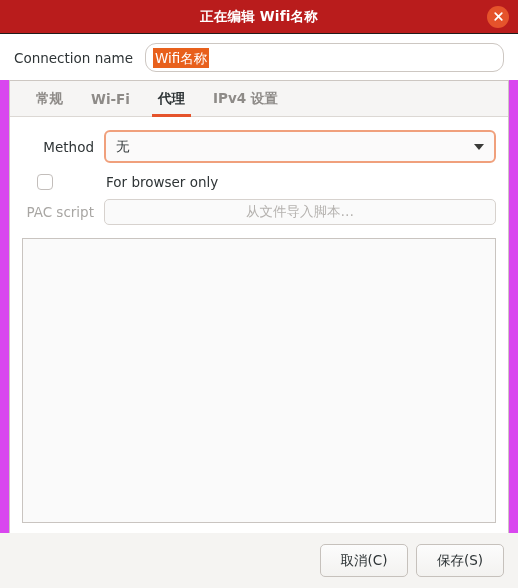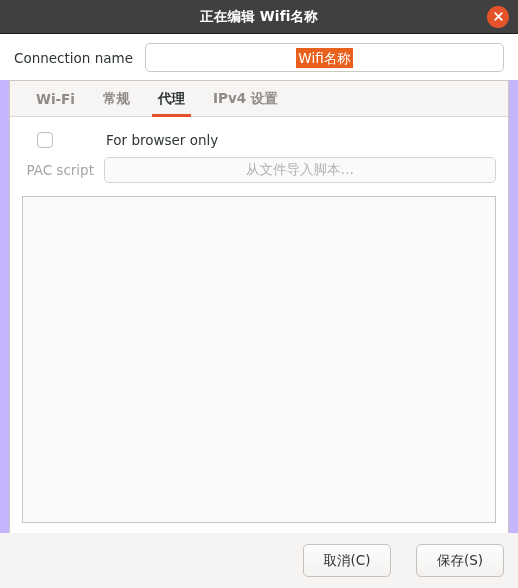--- a/index.html
+++ b/index.html
@@ -21,21 +21,21 @@
     background: #f6f5f4;
     display: flex;
     flex-direction: column;
   }
 
   
   .titlebar {
     position: relative;
     height: 33px;
     min-height: 33px;
-    background: #404040;
+    background: #b91c1c;
     border-bottom: 1px solid #1f1d1c;
     display: flex;
     align-items: center;
     justify-content: center;
     text-align: right;
   }
   .titlebar-title {
     color: #ffffff;
     font-size: 13.5px;
     font-weight: bold;
@@ -56,21 +56,21 @@
     display: flex;
     align-items: center;
     justify-content: center;
     cursor: pointer;
   }
   .close-btn svg { display: block; }
 
   
   .dialog-body {
     flex: 1;
-    background: #c4b5fd;
+    background: #d946ef;
     display: flex;
     flex-direction: column;
     overflow: hidden;
   }
 
   
   .conn-row {
     display: flex;
     align-items: center;
     padding: 9px 14px 8px 14px;
@@ -79,29 +79,28 @@
   .conn-label {
     font-size: 13.5px;
     color: #2e3436;
     margin-right: 12px;
     white-space: nowrap;
   }
   .conn-input {
     flex: 1;
     height: 29px;
     border: 1px solid #cdc7c2;
-    border-radius: 5px;
+    border-radius: 11px;
     background: #ffffff;
     display: flex;
     align-items: center;
     padding: 0 7px;
     box-sizing: border-box;
     cursor: text;
     overflow: hidden;
-    justify-content: center;
   }
   .conn-value {
     font-size: 13.5px;
     color: #ffffff;
     background: #e8601c;
     padding: 1px 2px;
     white-space: nowrap;
     line-height: 18px;
   }
 
@@ -255,21 +254,21 @@
 
   
   .footer {
     height: 55px;
     min-height: 55px;
     background: #f5f4f2;
     display: flex;
     align-items: center;
     justify-content: flex-end;
     padding-right: 14px;
-    gap: 25px;
+    gap: 8px;
   }
   .btn {
     min-width: 88px;
     height: 33px;
     border: 1px solid #c6c1bc;
     border-radius: 5px;
     background: linear-gradient(to bottom, #fcfcfc, #f3f2f0);
     font-family: "DejaVu Sans", "Liberation Sans", sans-serif;
     font-size: 13.5px;
     color: #2e3436;
@@ -297,35 +296,42 @@
       <span class="conn-label">Connection name</span>
       <div class="conn-input" placeholder="">
         <span class="conn-value">Wifi名称</span>
       </div>
     </div>
 
     <div class="notebook">
 
       <div class="tabstrip">
         <div class="tab">
+          <span>常规</span>
+        </div>
+        <div class="tab">
           <span>Wi-Fi</span>
-        </div>
-        <div class="tab">
-          <span>常规</span>
         </div>
         <div class="tab active">
           <span>代理</span>
         </div>
         <div class="tab">
           <span>IPv4 设置</span>
         </div>
       </div>
 
       <div class="tabpage">
 
+        <div class="frow">
+          <span class="flabel">Method</span>
+          <div class="combo">
+            <span class="combo-value">无</span>
+            <span class="combo-arrow"></span>
+          </div>
+        </div>
 
         <div class="checkrow">
           <span class="checkbox"></span>
           <span class="checklabel">For browser only</span>
         </div>
 
 
         <div class="frow">
           <span class="flabel dim">PAC script</span>
           <div class="entry">

